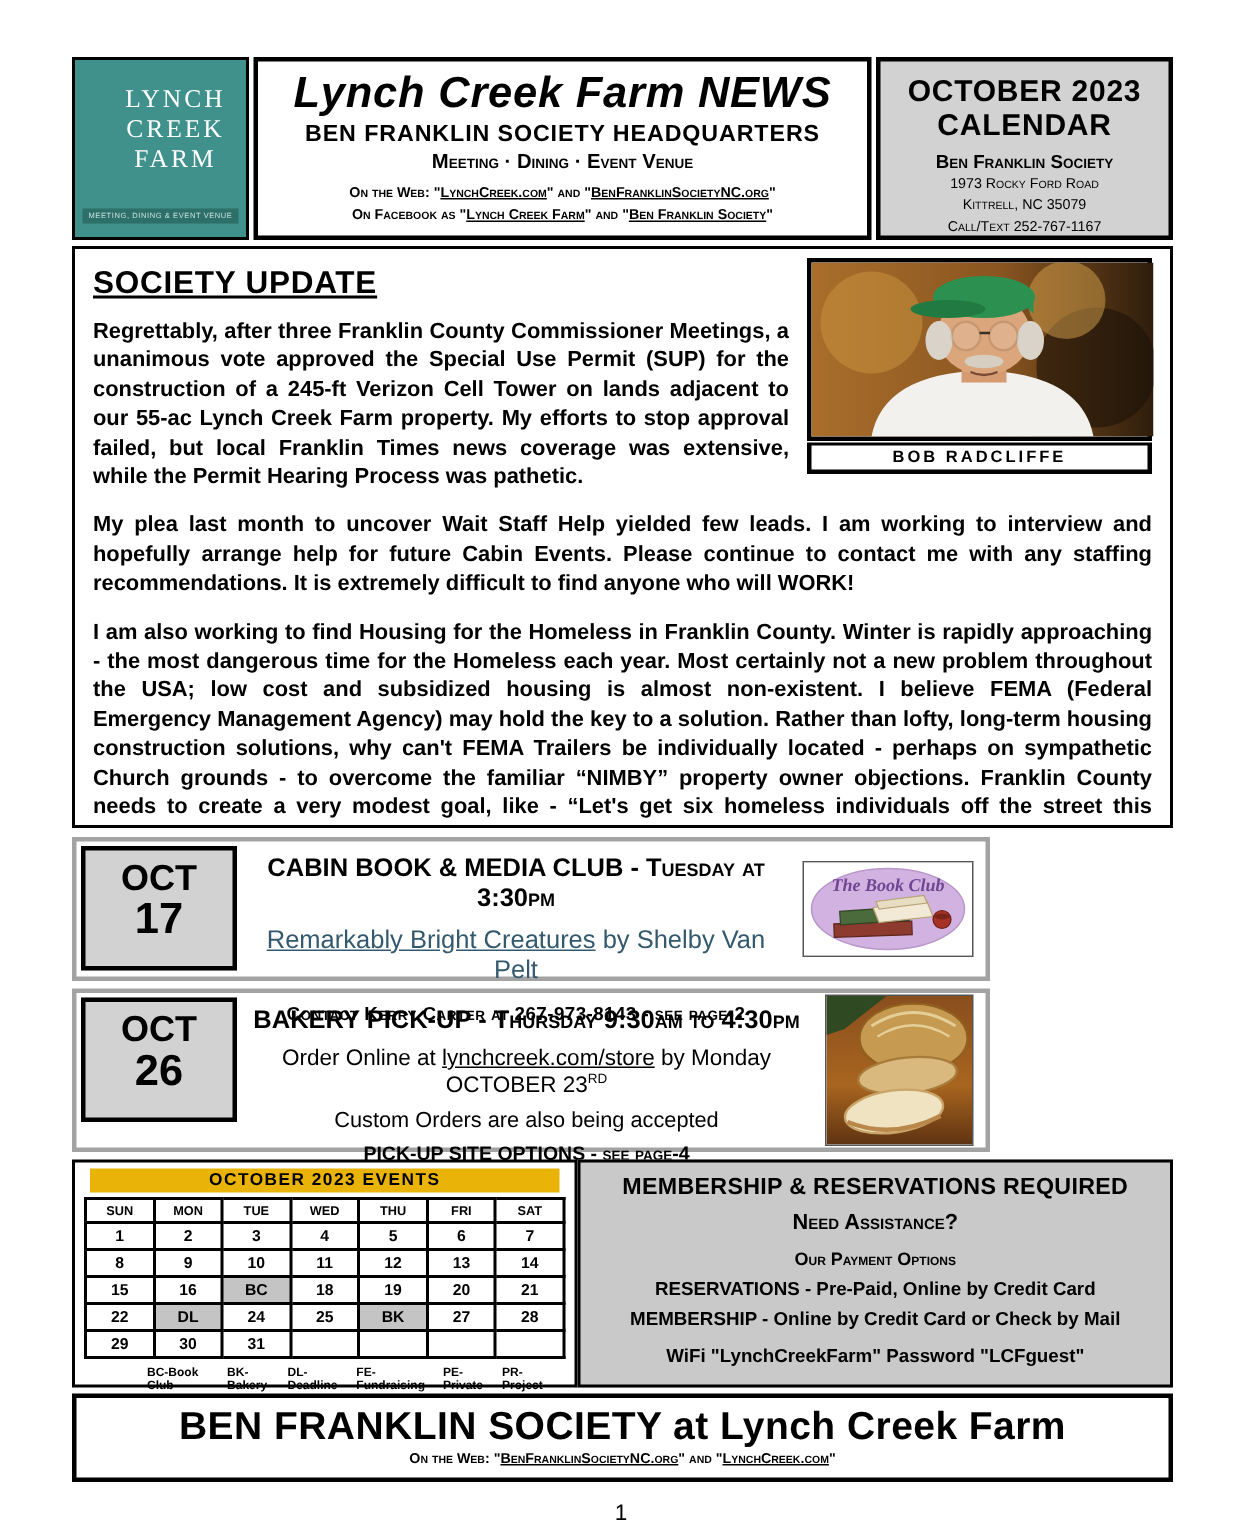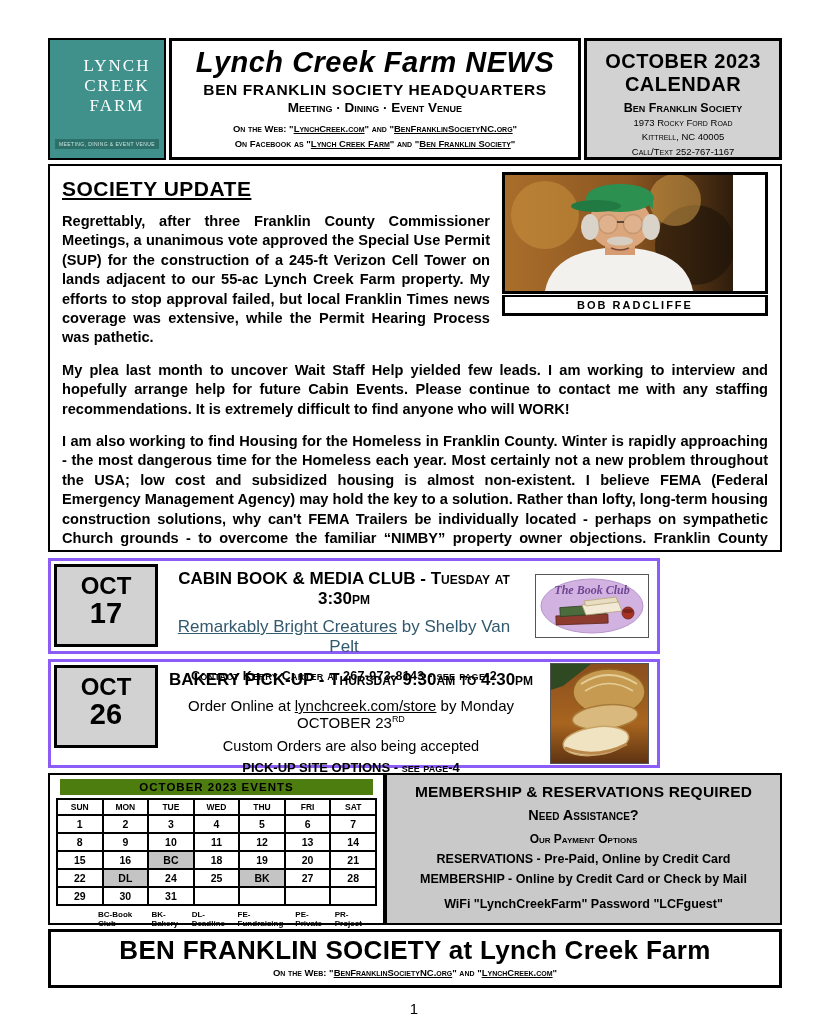--- a/index.html
+++ b/index.html
@@ -24,31 +24,31 @@
   .mast-web{font-size:9.5px;font-weight:bold;margin-top:7px;line-height:1.55;}
   .cal-hdr{width:198px;box-sizing:border-box;border:3px solid #000;background:#d2d2d2;
            text-align:center;padding-top:9px;}
   .cal-hdr-title{font-size:20px;font-weight:bold;letter-spacing:.5px;line-height:1.15;}
   .cal-hdr-org{font-size:12.5px;font-weight:bold;margin-top:5px;}
   .cal-hdr-addr{font-size:9.5px;line-height:1.5;margin-top:1px;text-align:center;}
 
   
   .society{position:absolute;left:48px;top:164px;width:734px;height:388px;box-sizing:border-box;
            border:2px solid #000;padding:4px 12px 0 12px;overflow:hidden;}
-  .photo-wrap{float:right;width:266px;margin:2px 0 6px 12px;}
+  .photo-wrap{float:right;width:230px;margin:2px 0 6px 12px;}
   .photo-frame{border:3px solid #000;}
   .photo-frame svg{display:block;}
   .photo-caption{border:3px solid #000;border-top-width:2px;margin-top:1px;text-align:center;
                  font-size:11px;font-weight:bold;letter-spacing:2px;padding:2px 0;background:#fff;}
   .section-heading{text-align:left;font-size:21px;font-weight:bold;letter-spacing:.5px;
                    text-decoration:underline;margin:7px 0 11px 0;}
   .body-para{font-size:14.6px;font-weight:bold;line-height:1.33;text-align:justify;margin:0 0 13px 0;}
 
   
-  .event{position:absolute;left:48px;width:612px;box-sizing:border-box;border:3px solid #8b5cf6;display:flex;}
+  .event{position:absolute;left:48px;width:612px;box-sizing:border-box;border:3px solid #a3a3a3;display:flex;}
   .event1{top:558px;height:96px;}
   .event2{top:659px;height:109px;}
   .date-box{width:104px;box-sizing:border-box;border:3px solid #000;background:#d2d2d2;
             text-align:center;margin:3px;height:83px;}
   .date-month{font-size:24px;font-weight:bold;line-height:1.05;margin-top:6px;}
   .date-day{font-size:29px;font-weight:bold;line-height:1.05;}
   .event-center{flex:1;text-align:center;padding:8px 4px 0 4px;}
   .event-title{font-size:17px;font-weight:bold;}
   .book-line{font-size:17px;margin-top:8px;color:#33596e;}
   .book-line .u{color:#33596e;}
@@ -58,21 +58,21 @@
   .custom-line{font-size:14.5px;margin-top:7px;}
   .pickup-line{font-size:13px;font-weight:bold;margin-top:6px;}
   .event-media{display:flex;align-items:center;justify-content:center;}
   .media1{width:130px;font-weight:bold;}
   .media2{width:116px;}
   .media-frame{border:1px solid #555;line-height:0;}
 
   
   .cal-box{position:absolute;left:48px;top:773px;width:337px;height:152px;box-sizing:border-box;
            border:2px solid #000;padding:3px 6px;}
-  .cal-title{background:#4d7c0f;margin:1px 4px 3px 4px;text-align:center;font-size:11.5px;
+  .cal-title{background:#eab308;margin:1px 4px 3px 4px;text-align:center;font-size:11.5px;
              font-weight:bold;letter-spacing:1px;padding:2px 0;}
   table.cal{width:100%;border-collapse:collapse;table-layout:fixed;}
   table.cal th{border:2px solid #000;font-size:8.5px;padding:2px 0;}
   table.cal td{border:2px solid #000;font-size:10.5px;font-weight:bold;text-align:center;
                padding:1px 0;height:14px;}
   table.cal td.shaded{background:#c4c4c4;}
   .cal-legend{display:flex;justify-content:space-between;font-size:8px;font-weight:bold;
               margin:4px 2px 0 2px;padding-left:40px;}
 
   .member-box{position:absolute;left:385px;top:773px;width:397px;height:152px;box-sizing:border-box;
@@ -117,21 +117,21 @@
     </div>
 
     <div class="cal-hdr">
       <div class="cal-hdr-title">
         <div>OCTOBER 2023</div>
         <div>CALENDAR</div>
       </div>
       <div class="cal-hdr-org sc">Ben Franklin Society</div>
       <div class="cal-hdr-addr sc">
         <div>1973 Rocky Ford Road</div>
-        <div>Kittrell, NC 40005</div>
+        <div>Kittrell, NC 35079</div>
         <div>Call/Text 252-767-1167</div>
       </div>
     </div>
   </div>
 
   <div class="society">
     <div class="photo-wrap">
       <div class="photo-frame">
         <svg width="228" height="116" viewBox="0 0 228 116" xmlns="http://www.w3.org/2000/svg">
           <defs>

